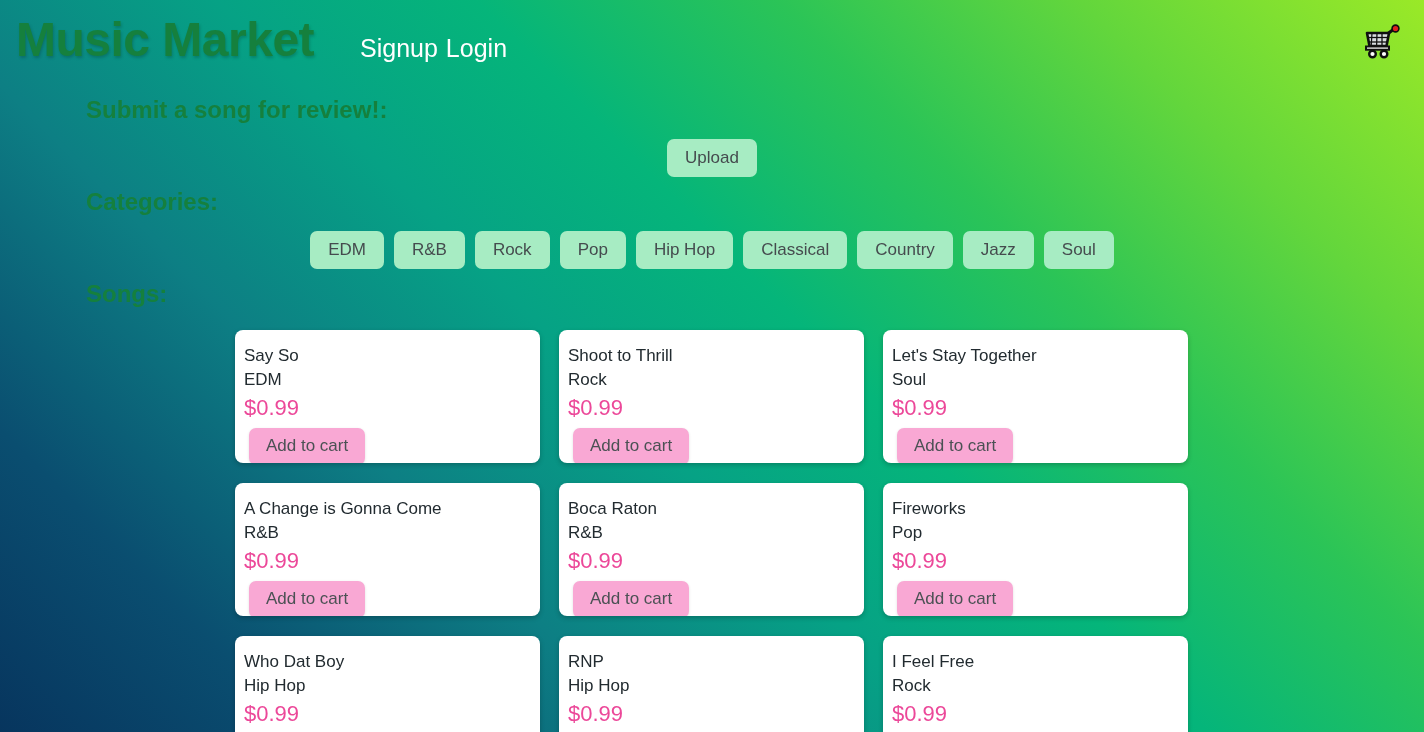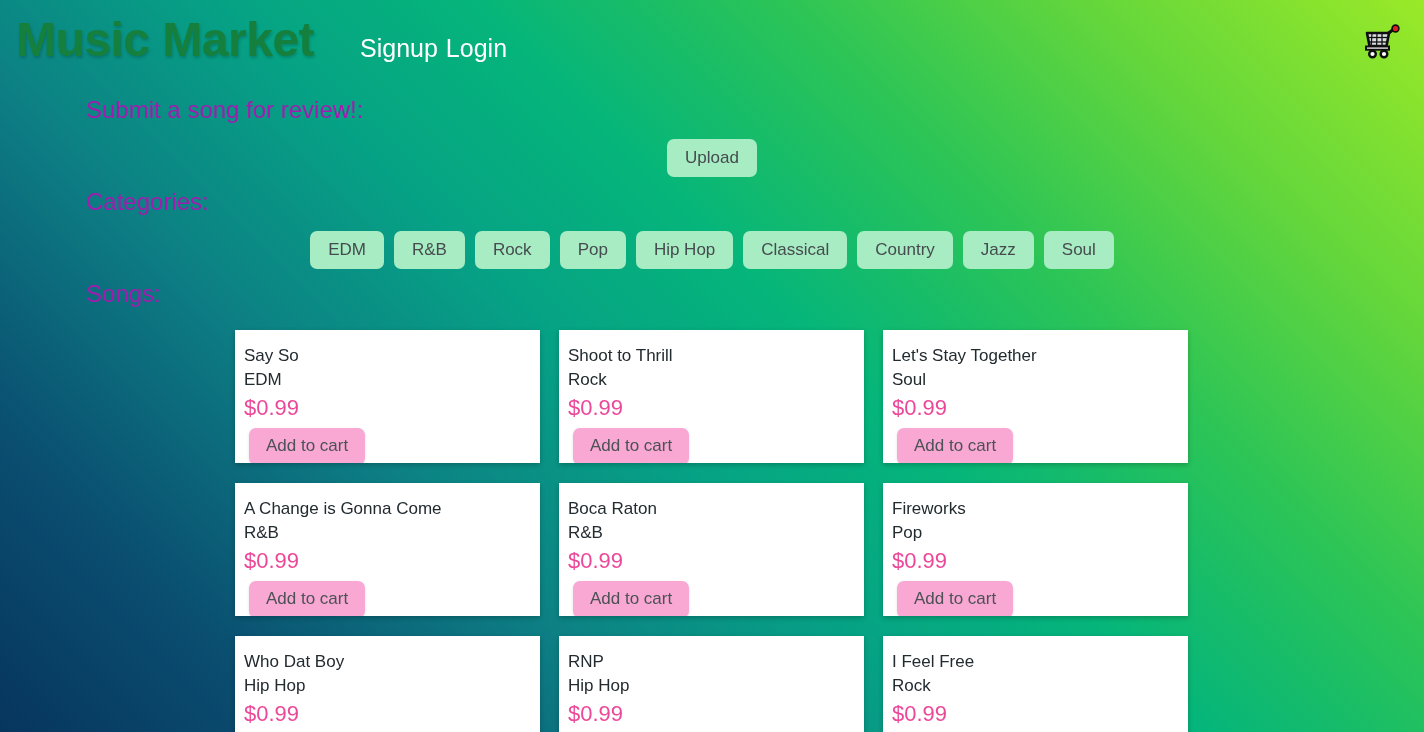--- a/index.html
+++ b/index.html
@@ -62,22 +62,22 @@
   .cart-icon {
     position: absolute;
     right: 20px;
     top: 18px;
     width: 46px;
     height: 46px;
   }
 
   
   .section-title {
-    color: #a21caf;
-    font-weight: normal;
+    color: #15803d;
+    font-weight: bold;
     font-size: 24px;
     margin-left: 86px;
     white-space: nowrap;
   }
 
   .title-submit { position: absolute; left: 0; top: 96px; }
   .title-categories { position: absolute; left: 0; top: 188px; }
   .title-songs { position: absolute; left: 0; top: 280px; }
 
   
@@ -119,21 +119,21 @@
     top: 330px;
     left: 235px;
     width: 955px;
     display: grid;
     grid-template-columns: repeat(3, 305px);
     gap: 20px 19px;
   }
 
   .song-card {
     background: #ffffff;
-    border-radius: 0;
+    border-radius: 8px;
     box-shadow: 0 2px 5px rgba(0,0,0,0.22);
     padding: 14px 0 14px 9px;
     height: 133px;
     overflow: hidden;
   }
 
   .song-title {
     font-size: 17px;
     color: #222b30;
     line-height: 1.42;

